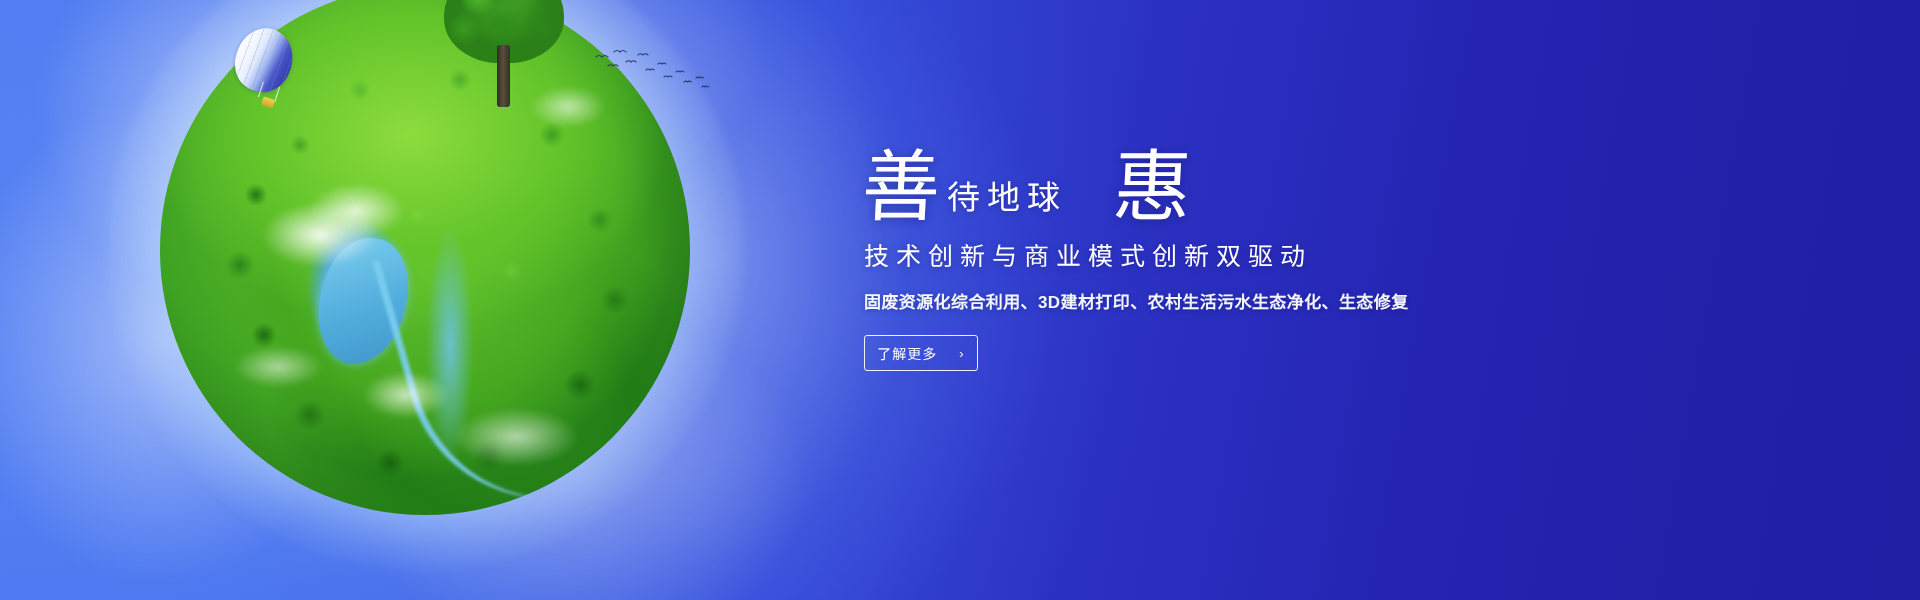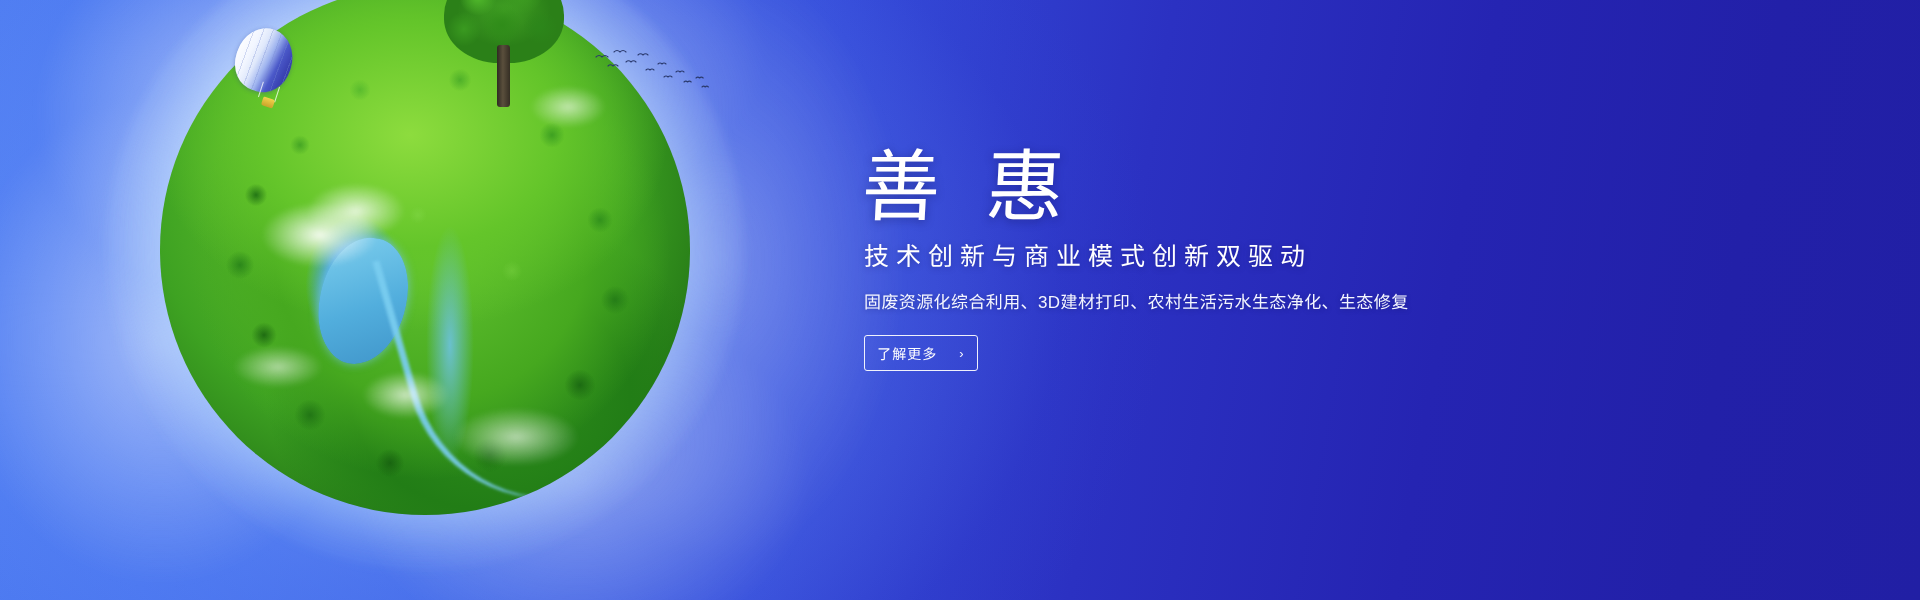--- a/index.html
+++ b/index.html
@@ -210,21 +210,21 @@
     padding-bottom:9px;margin-left:7px;
   }
   .subtitle{
     font-family:Liberation Sans, sans-serif;
     font-size:25px;font-weight:400;letter-spacing:7px;
     margin:12px 0 0 2px;white-space:nowrap;
     text-shadow:0 1px 6px rgba(18,20,90,0.38);
   }
   .desc{
     font-family:"Liberation Sans","DejaVu Sans",sans-serif;
-    font-size:17px;font-weight:400;letter-spacing:0.4px;
+    font-size:17px;font-weight:700;letter-spacing:0.4px;
     margin:16px 0 0 2px;white-space:nowrap;
     color:#f4f6ff;
     text-shadow:0 1px 5px rgba(18,20,90,0.38);
   }
   .cta{
     display:inline-flex;align-items:center;justify-content:center;gap:22px;
     margin-top:22px;margin-left:2px;
     width:114px;height:36px;
     border:1px solid rgba(255,255,255,0.92);
     border-radius:3px;
@@ -281,20 +281,21 @@
       <path d="M104 30 q1.8 -1.8 3.6 0 M107.6 30 q1.8 -1.8 3.6 0"></path>
       <path d="M110 39 q1.6 -1.6 3.2 0 M113.2 39 q1.6 -1.6 3.2 0"></path>
     </svg>
   </div>
 
   <div class="copy">
 
     <div class="headline">
       <span class="hl-group">
         <span class="hl-big">善</span>
+        <span class="hl-small">待地球</span>
       </span>
       <span class="hl-group">
         <span class="hl-big">惠</span>
       </span>
     </div>
 
     <div class="subtitle">技术创新与商业模式创新双驱动</div>
 
     <div class="desc">固废资源化综合利用、3D建材打印、农村生活污水生态净化、生态修复</div>
 

